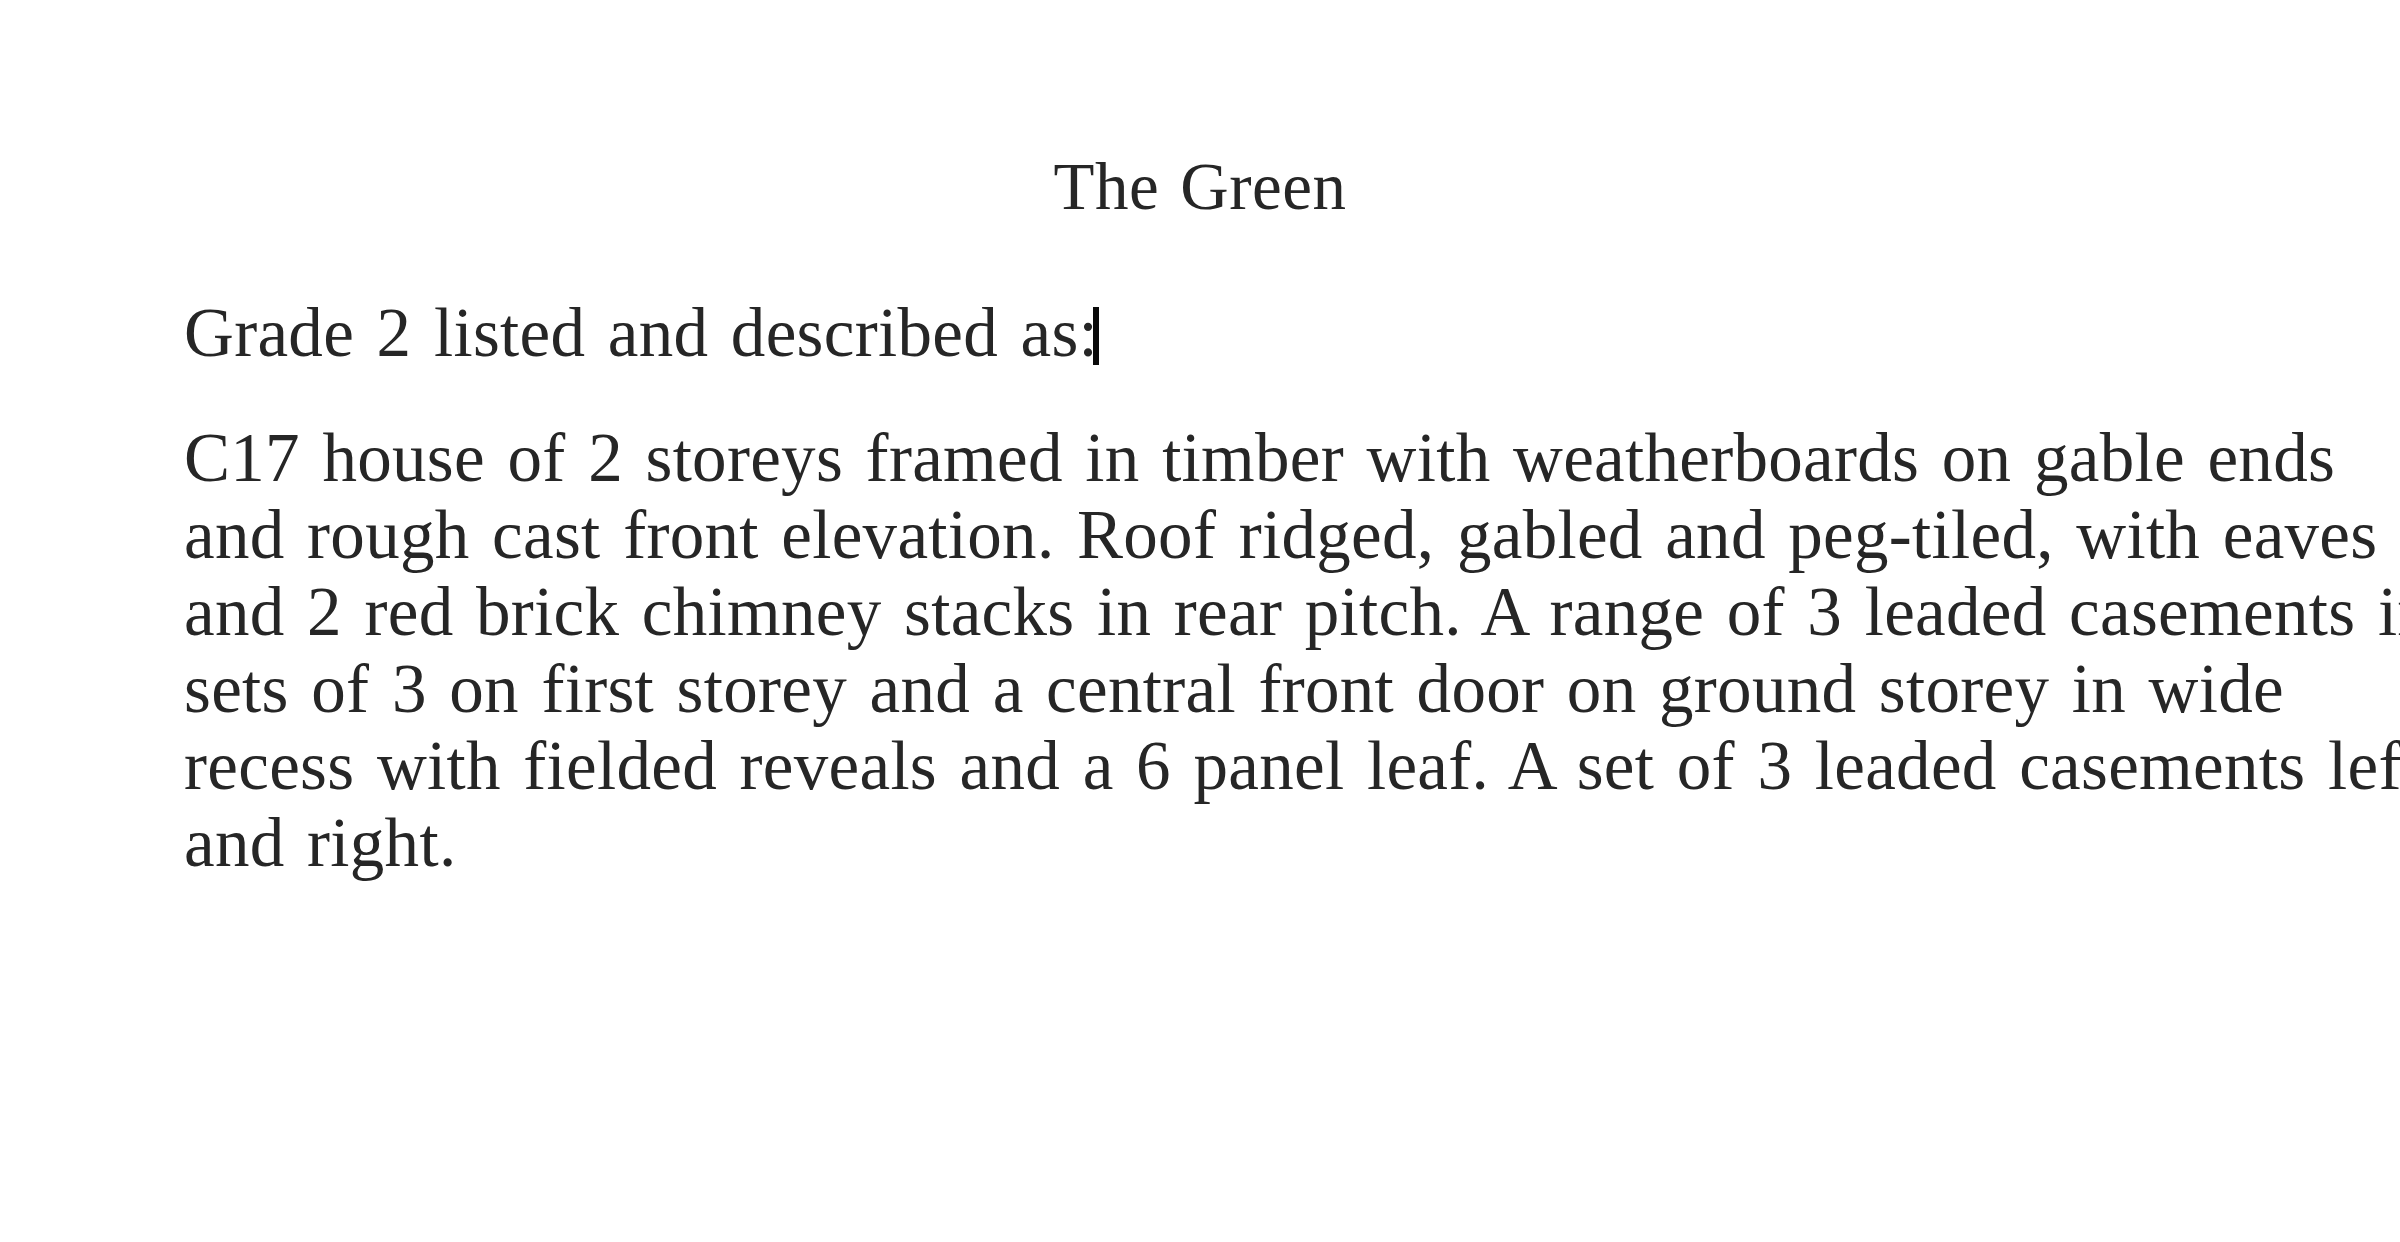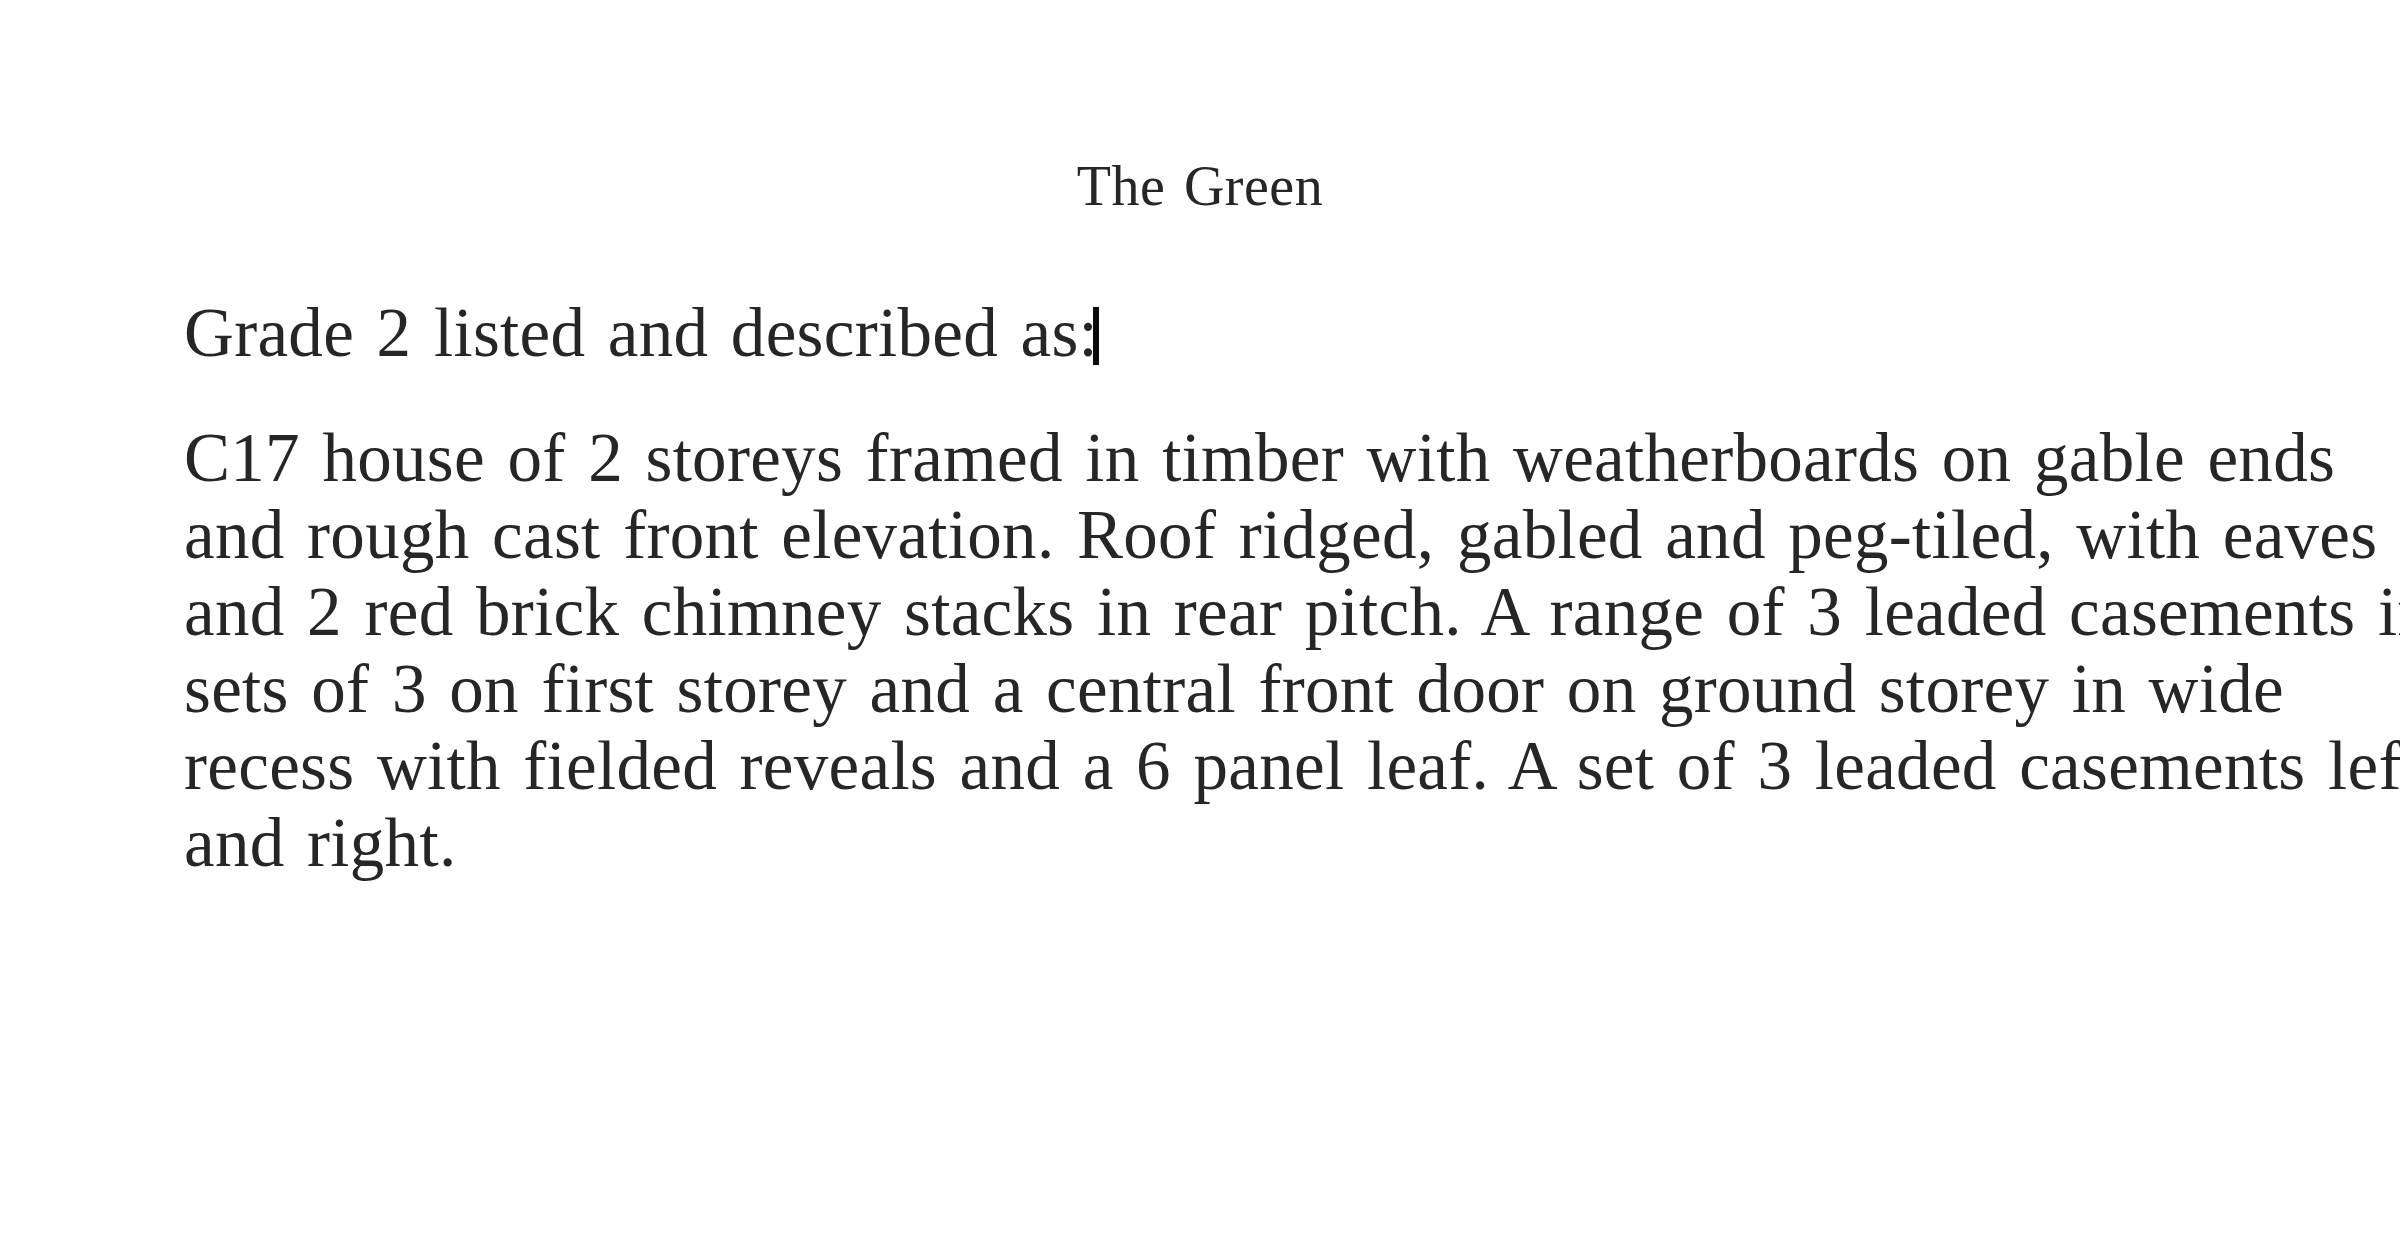--- a/index.html
+++ b/index.html
@@ -15,21 +15,21 @@
     color: #262626;
   }
   .page {
     box-sizing: border-box;
     width: 2400px;
     height: 1242px;
     padding: 148px 160px 0 184px;
     background: #ffffff;
   }
   .doc-title {
-    font-size: 56px;
+    font-size: 67px;
     font-weight: 400;
     line-height: 77px;
     margin: 0 24px 70px 0;
     text-align: center;
     letter-spacing: 0.5px;
     word-spacing: 4px;
   }
   .para {
     font-size: 69px;
     line-height: 77px;

